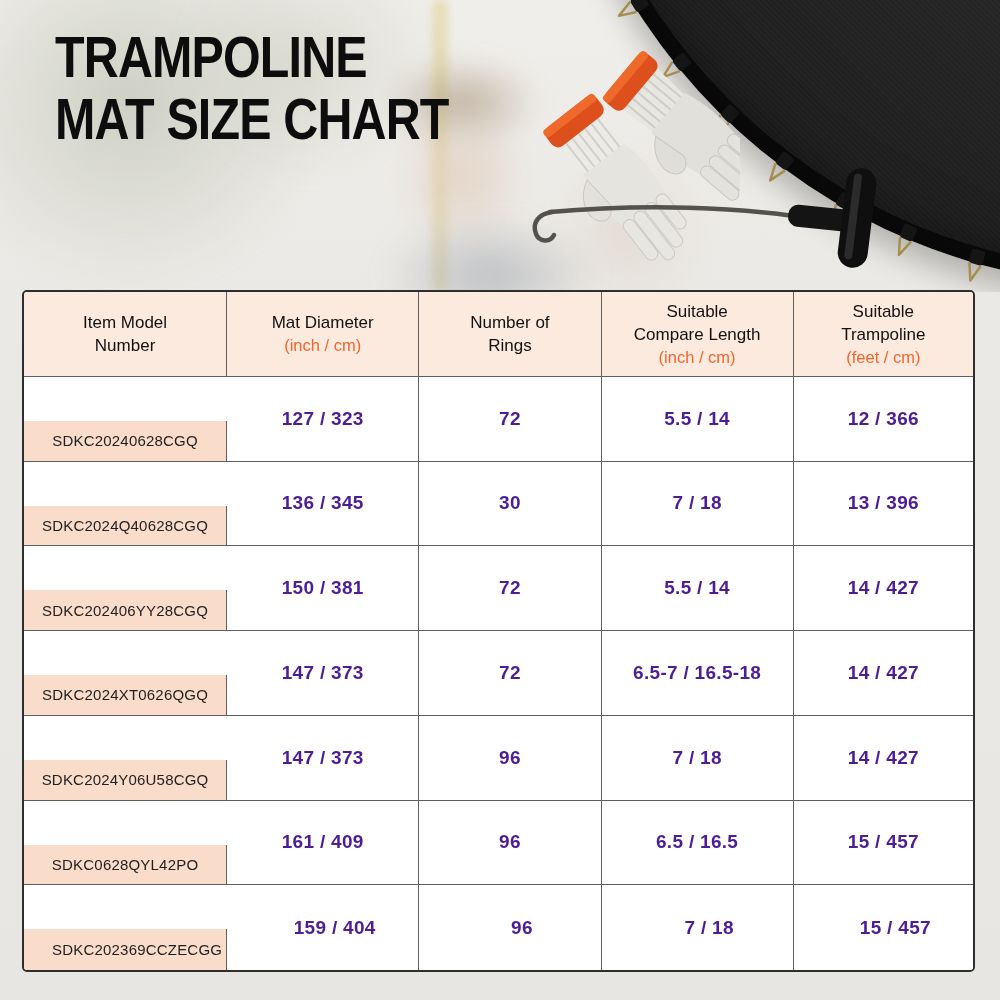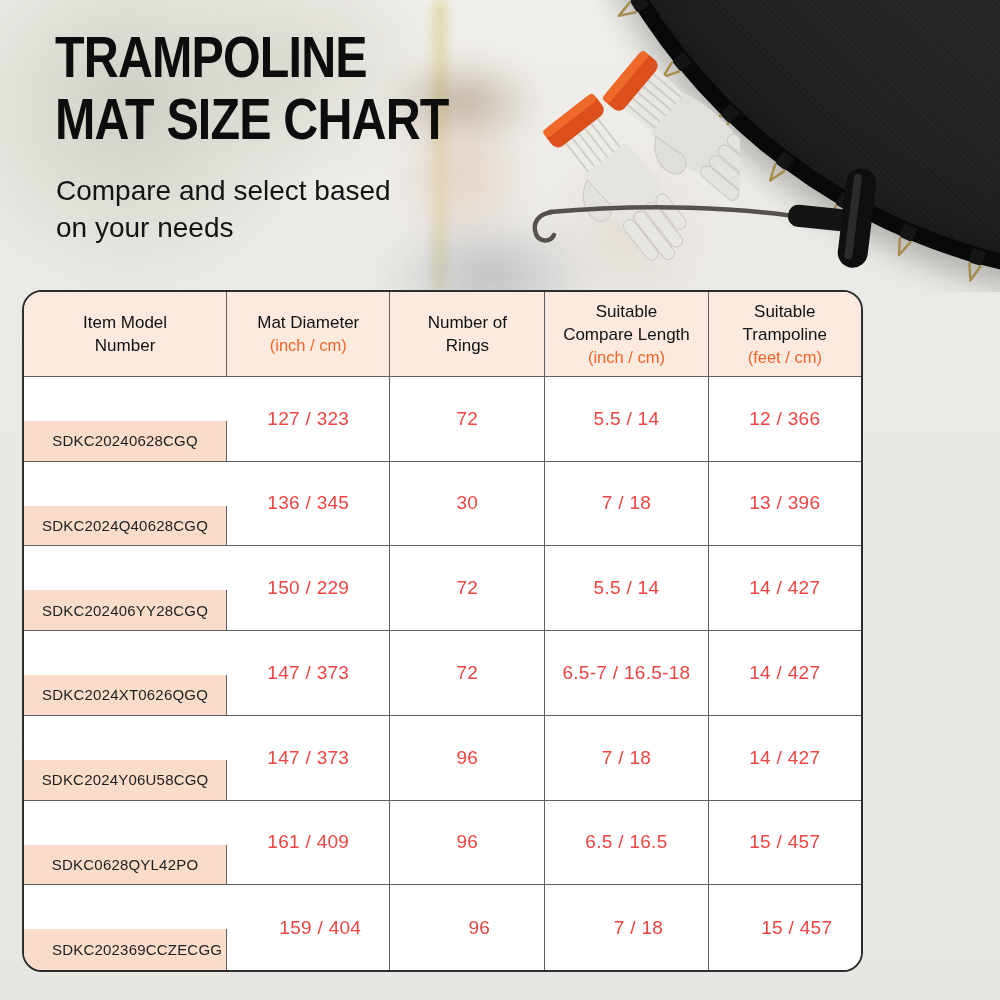--- a/index.html
+++ b/index.html
@@ -41,41 +41,41 @@
   .tool{left:520px;top:160px;}
 
   
   .title{position:absolute;left:55px;top:26px;z-index:3;color:#0d0d0d;}
   .title-line{display:block;font-size:57px;font-weight:bold;letter-spacing:-1px;line-height:62px;
     transform:scaleX(.85);transform-origin:left top;white-space:nowrap;}
   .subtitle{position:absolute;left:56px;top:172px;z-index:3;font-size:28px;line-height:37px;color:#141414;}
 
   
   .size-table{
-    position:absolute;left:22px;top:290px;width:841px;height:682px;z-index:2;
+    position:absolute;left:22px;top:290px;width:953px;height:682px;z-index:2;
     display:grid;box-sizing:border-box;
     grid-template-columns:192fr 195fr 185fr 195fr 182fr;
     grid-template-rows:repeat(8,1fr);
-    border:2.5px solid #2e2e2e;border-radius:20px;overflow:hidden;
+    border:2.5px solid #2e2e2e;border-radius:5px;overflow:hidden;
     background:#ffffff;
   }
   .row{display:contents;}
   .cell{
     display:flex;flex-direction:column;align-items:center;justify-content:center;
     border-right:1px solid #5f5f5f;border-bottom:1px solid #5f5f5f;
     text-align:center;padding:2px 4px;box-sizing:border-box;background:#ffffff;
   }
   .cell.c5{border-right:none;}
   .row:last-child .cell{border-bottom:none;padding-left:28px;}
   .cell.th{background:#fceade;}
   .cell.model{background:#fadcca;margin-top:44px;}
   .hline{display:block;font-size:17px;line-height:23px;color:#111111;}
   .hunit{display:block;font-size:16.5px;line-height:22px;color:#f1662d;}
   .model-text{font-size:15px;color:#1f1f1f;letter-spacing:.2px;}
-  .val{font-size:19px;font-weight:normal;color:#ef4444;letter-spacing:.3px;}
+  .val{font-size:19px;font-weight:bold;color:#4c1d95;letter-spacing:.3px;}
 </style>
 </head>
 <body>
 
 <div class="canvas">
 
   <div class="bg">
     <div class="blob foliage"></div>
     <div class="blob foliage2"></div>
     <div class="blob pole"></div>
@@ -165,24 +165,20 @@
       <rect x="322" y="8" width="30" height="100" rx="15" fill="#0f0f0f" transform="rotate(7 337 58)"></rect>
       <rect x="329" y="14" width="8" height="86" rx="4" fill="#2b2b2b" transform="rotate(7 337 58)"></rect>
     </svg>
   </div>
 
   <div class="title">
     <span class="title-line">TRAMPOLINE</span>
     <span class="title-line">MAT SIZE CHART</span>
   </div>
 
-  <div class="subtitle">
-    <span>Compare and select based</span><br>
-    <span>on your needs</span>
-  </div>
 
   <div class="size-table">
 
     <div class="row">
       <div class="cell th c1">
         <span class="hline">Item Model</span>
         <span class="hline">Number</span>
         <span class="hunit"></span>
       </div>
       <div class="cell th c2">
@@ -218,21 +214,21 @@
     <div class="row">
       <div class="cell model c1 model-text">SDKC2024Q40628CGQ</div>
       <div class="cell c2 val">136 / 345</div>
       <div class="cell c3 val">30</div>
       <div class="cell c4 val">7 / 18</div>
       <div class="cell c5 val">13 / 396</div>
     </div>
 
     <div class="row">
       <div class="cell model c1 model-text">SDKC202406YY28CGQ</div>
-      <div class="cell c2 val">150 / 229</div>
+      <div class="cell c2 val">150 / 381</div>
       <div class="cell c3 val">72</div>
       <div class="cell c4 val">5.5 / 14</div>
       <div class="cell c5 val">14 / 427</div>
     </div>
 
     <div class="row">
       <div class="cell model c1 model-text">SDKC2024XT0626QGQ</div>
       <div class="cell c2 val">147 / 373</div>
       <div class="cell c3 val">72</div>
       <div class="cell c4 val">6.5-7 / 16.5-18</div>

